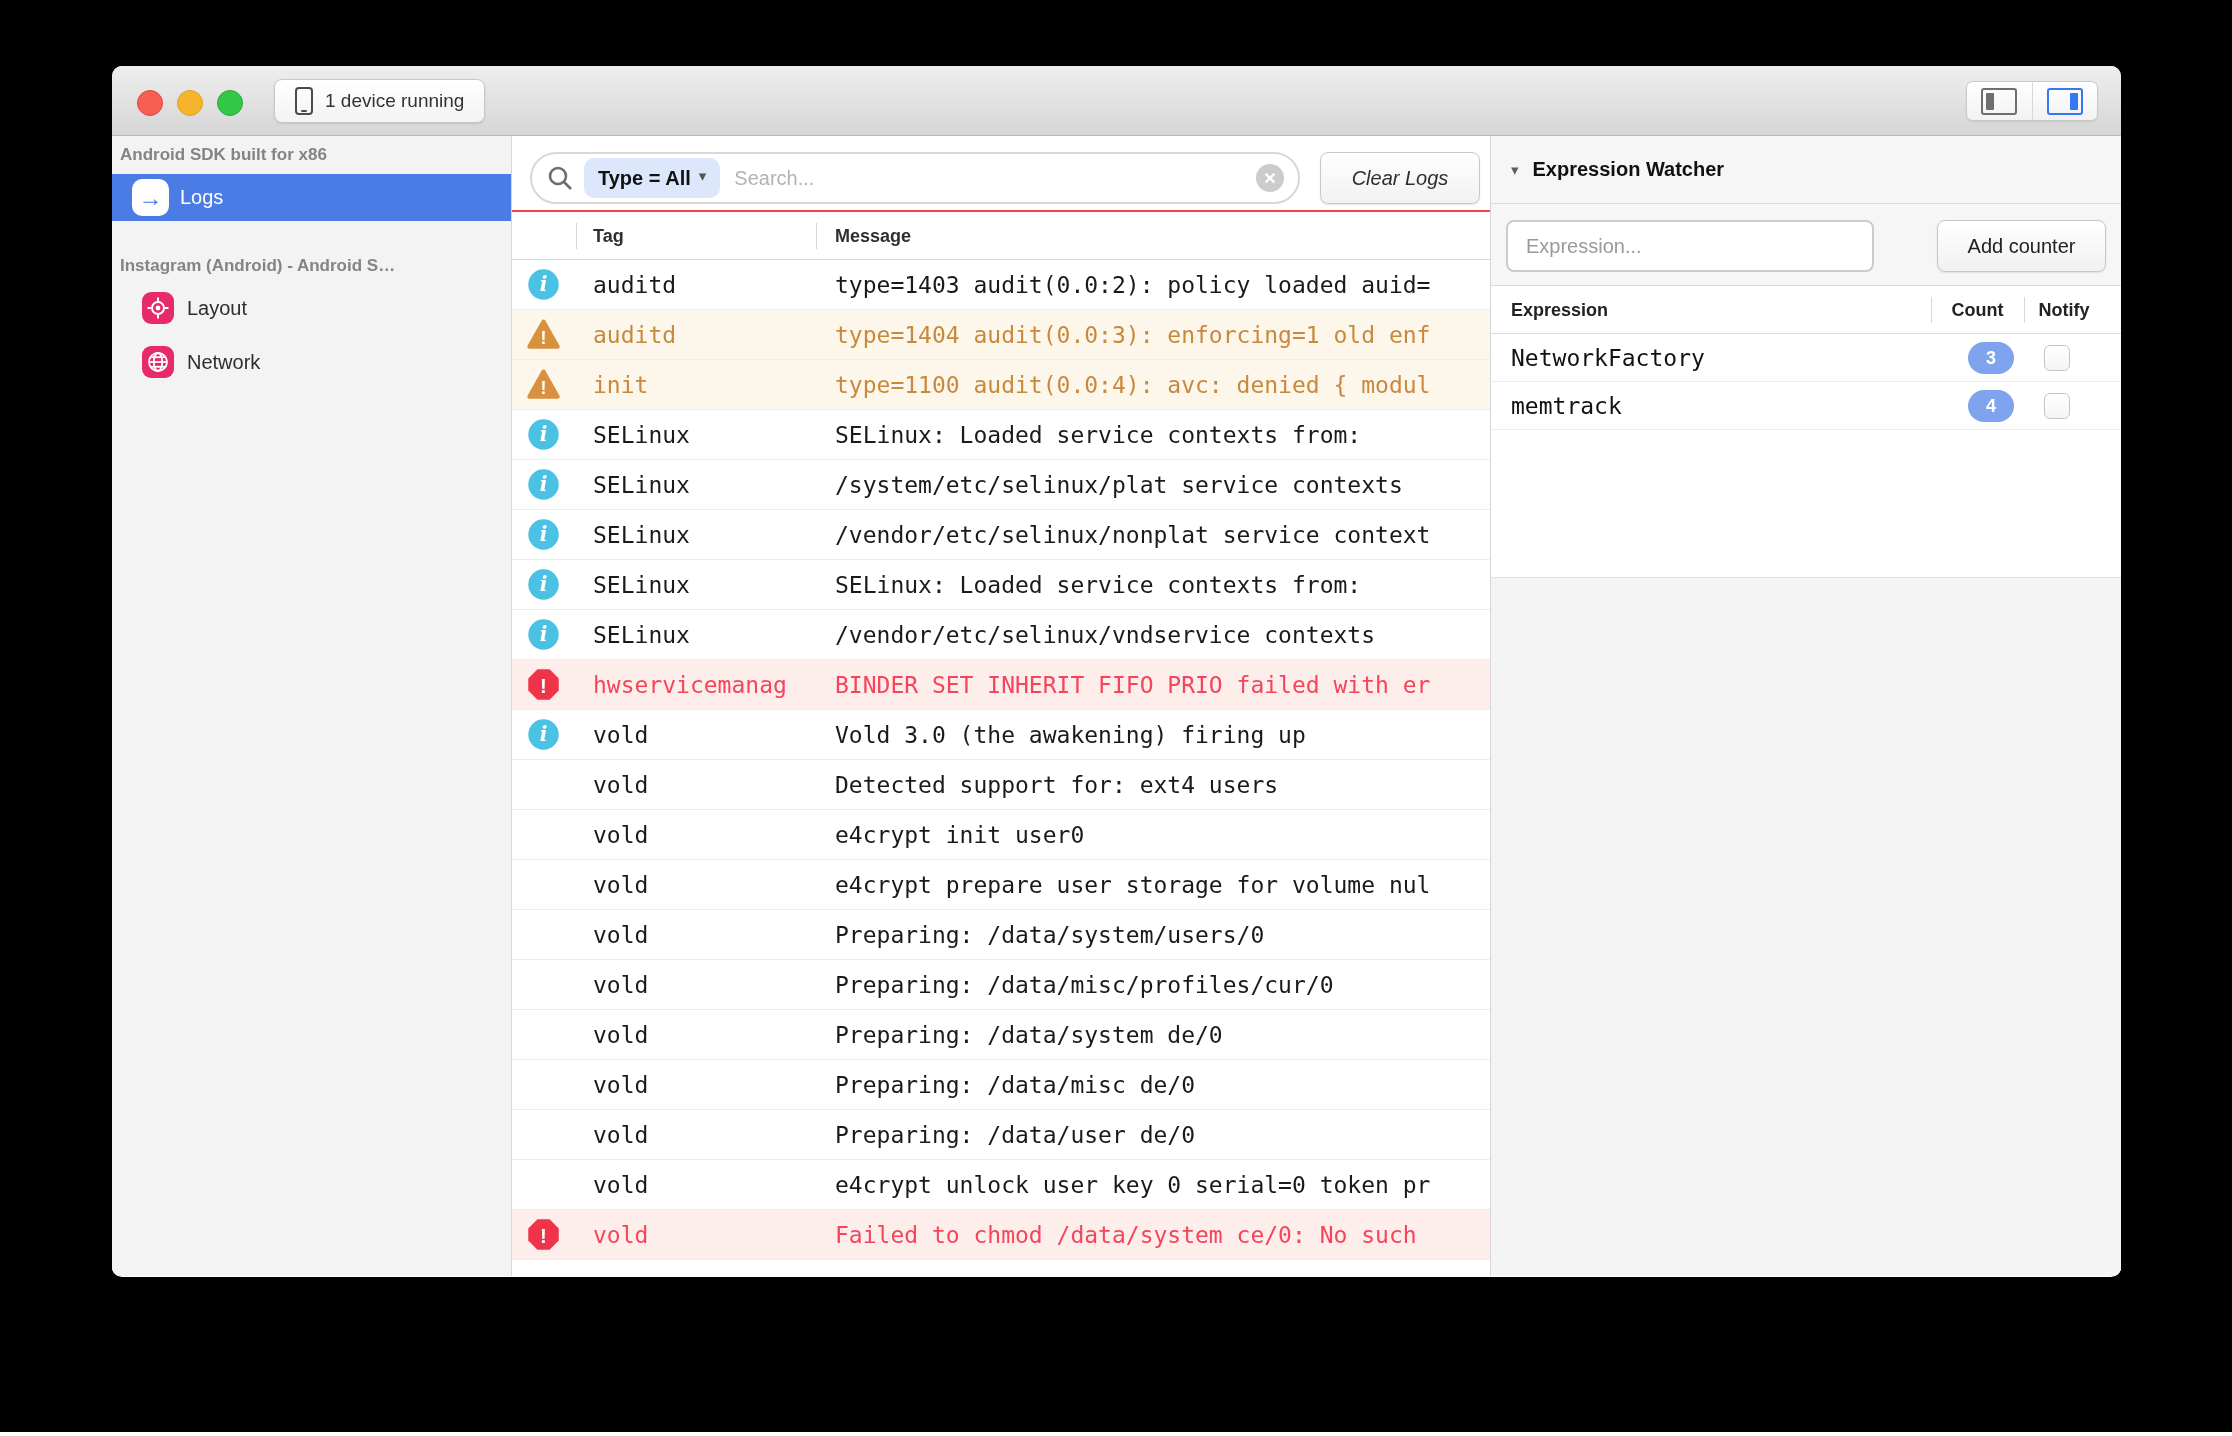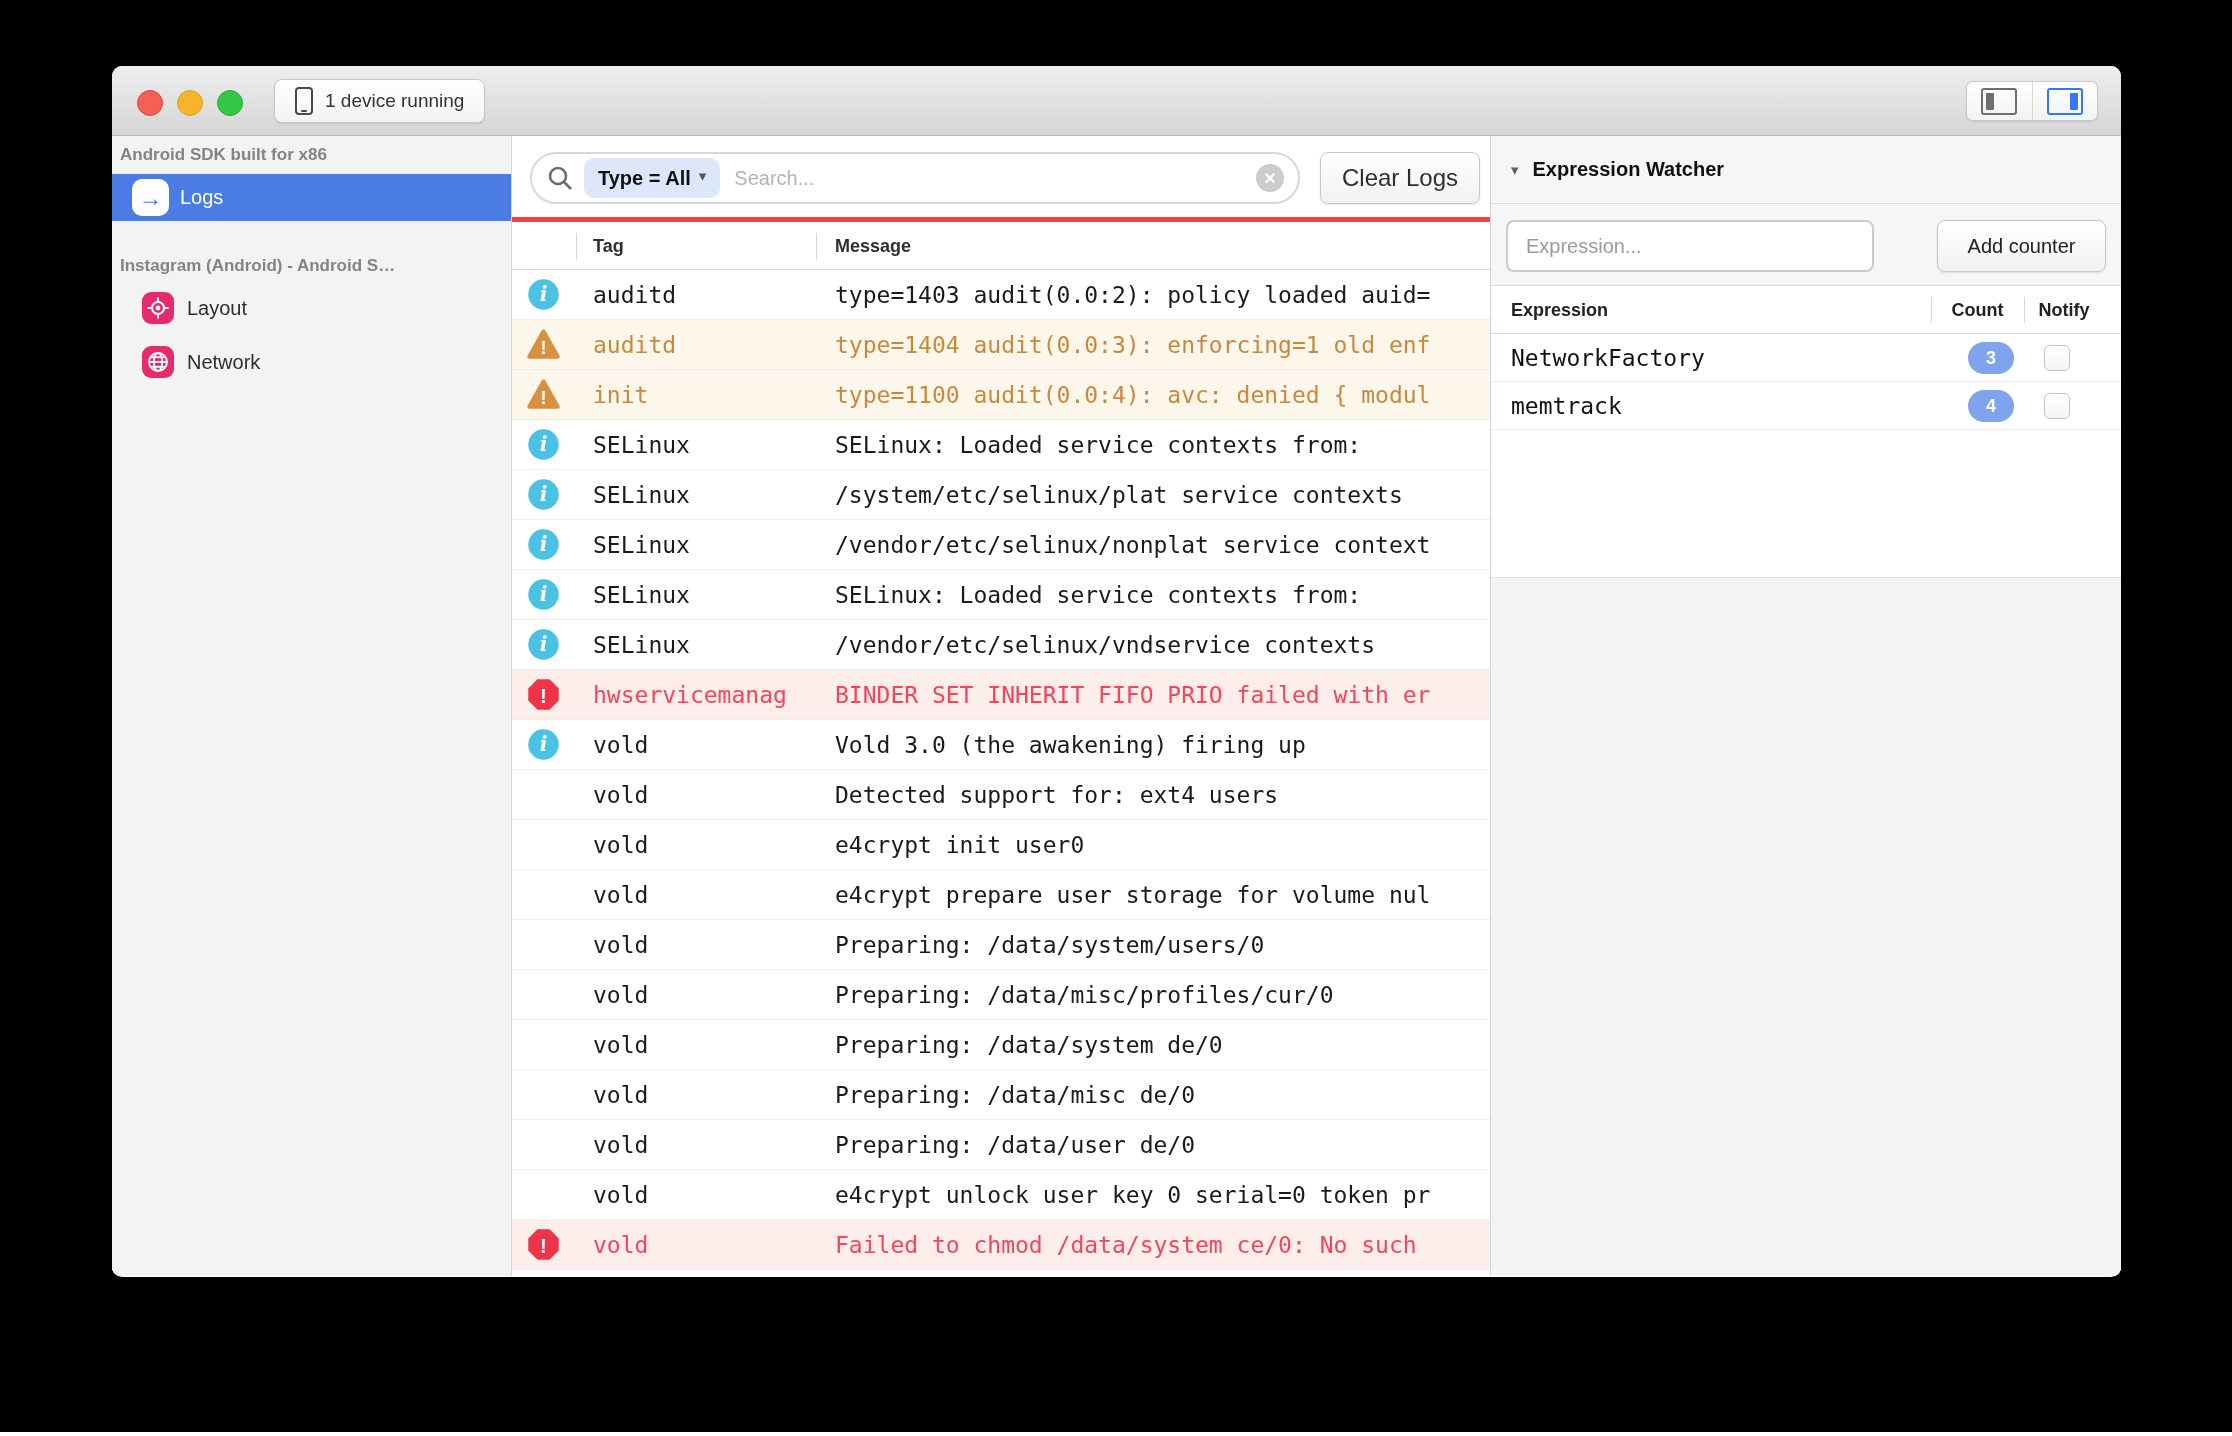--- a/index.html
+++ b/index.html
@@ -59,41 +59,41 @@
   .section-header.app { height:44px; line-height:44px; margin-top:23px; }
   .logs-item { height:47px; background:#4b7be5; display:flex; align-items:center; padding-left:20px; }
   .logs-icon { width:37px; height:37px; background:#fff; border-radius:10px; display:flex; align-items:center; justify-content:center; font-size:24px; font-weight:bold; color:#3e78e8; }
   .logs-label { margin-left:11px; font-size:20px; font-weight:500; color:#fff; }
   .plugin-item { height:40px; margin-bottom:14px; display:flex; align-items:center; padding-left:30px; }
   .plugin-icon { width:32px; height:32px; border-radius:9px; background:#e62a6b; display:flex; align-items:center; justify-content:center; }
   .plugin-label { margin-left:13px; font-size:20px; color:#2e2e2e; }
 
   
   .main { width:978px; display:flex; flex-direction:column; background:#fff; }
-  .searchrow { height:86px; position:relative; border-bottom:5px solid #ef4444; }
+  .searchrow { height:76px; position:relative; border-bottom:2px solid #ef4444; }
   .search-pill {
     position:absolute; left:18px; top:16px; width:770px; height:52px;
     border:2px solid #d8d8d8; border-radius:26px; background:#fff;
     display:flex; align-items:center; padding:0 14px;
   }
   .search-pill svg.mag { flex:0 0 auto; }
   .filter-chip {
     margin-left:10px; height:40px; background:#dde7fb; border-radius:10px;
     display:flex; align-items:center; padding:0 14px; gap:8px;
     font-size:20px; font-weight:bold; color:#111; white-space:nowrap;
   }
   .filter-chip .chev { font-size:15px; color:#555; font-weight:normal; transform:translateY(-2px); }
   .search-input { flex:1; border:none; outline:none; margin-left:14px; font-size:20px; color:#222; font-family:"Liberation Sans",sans-serif; background:transparent; }
   .search-input::placeholder { color:#b3b3b3; }
   .clear-x { flex:0 0 auto; width:28px; height:28px; border-radius:50%; background:#ccc; color:#fff; font-size:16px; font-weight:bold; display:flex; align-items:center; justify-content:center; }
   .clear-logs-btn {
     position:absolute; right:10px; top:16px; width:160px; height:52px;
     background:linear-gradient(#ffffff,#f1f1f1); border:1px solid #c8c8c8; border-radius:8px;
     box-shadow:0 1px 2px rgba(0,0,0,.1);
-    font-size:24px; color:#2e2e2e; display:flex; align-items:center; justify-content:center;
+    font-size:20px; color:#2e2e2e; display:flex; align-items:center; justify-content:center;font-style:italic;
   }
   .log-header { height:48px; position:relative; border-bottom:1px solid #d8d8d8; }
   .log-header .sep { position:absolute; top:11px; width:1px; height:26px; background:#d6d6d6; }
   .log-header .sep.s1 { left:64px; } .log-header .sep.s2 { left:304px; }
   .log-header .col-label { position:absolute; line-height:48px; font-size:18px; font-weight:600; color:#2f2f2f; }
   .log-header .col-tag { left:81px; } .log-header .col-msg { left:323px; }
   .log-rows { flex:1; overflow:hidden; }
   .log-row { height:50px; display:flex; align-items:center; border-bottom:1px solid #ededed; background:#fff; }
   .icon-cell { flex:0 0 65px; display:flex; align-items:center; padding-left:15px; }
   .lvl-svg { width:33px; height:33px; display:block; }

